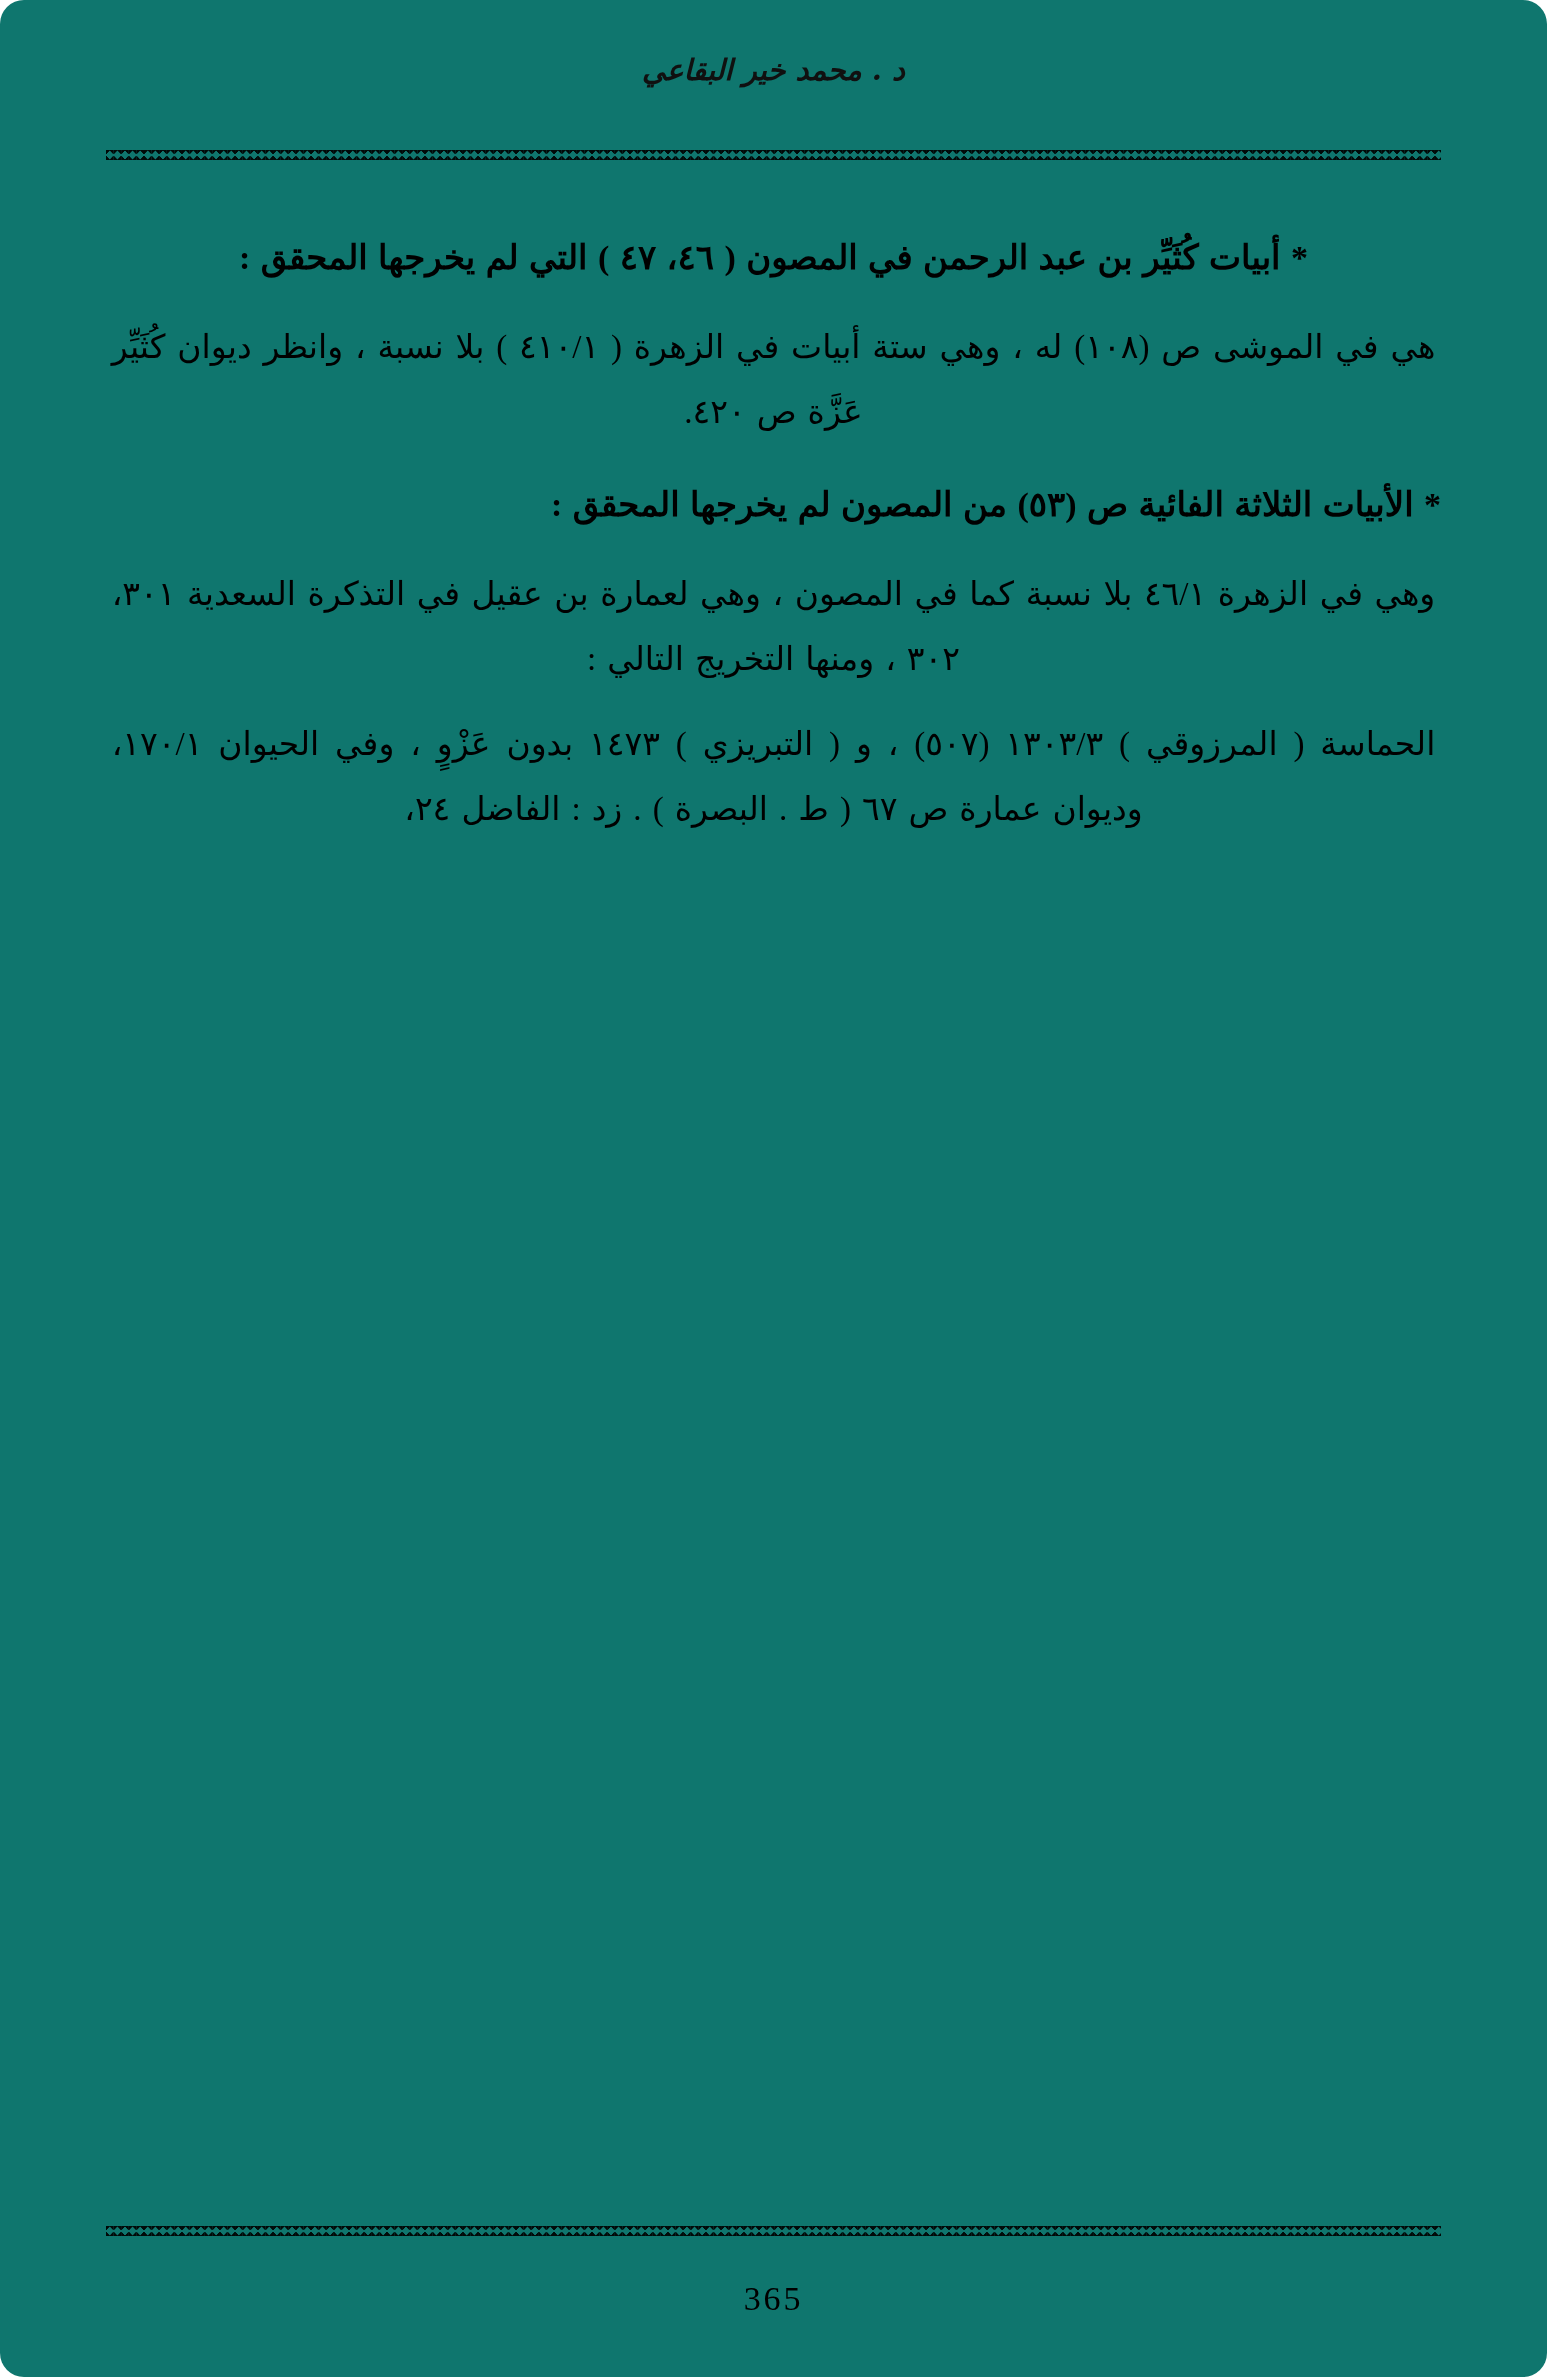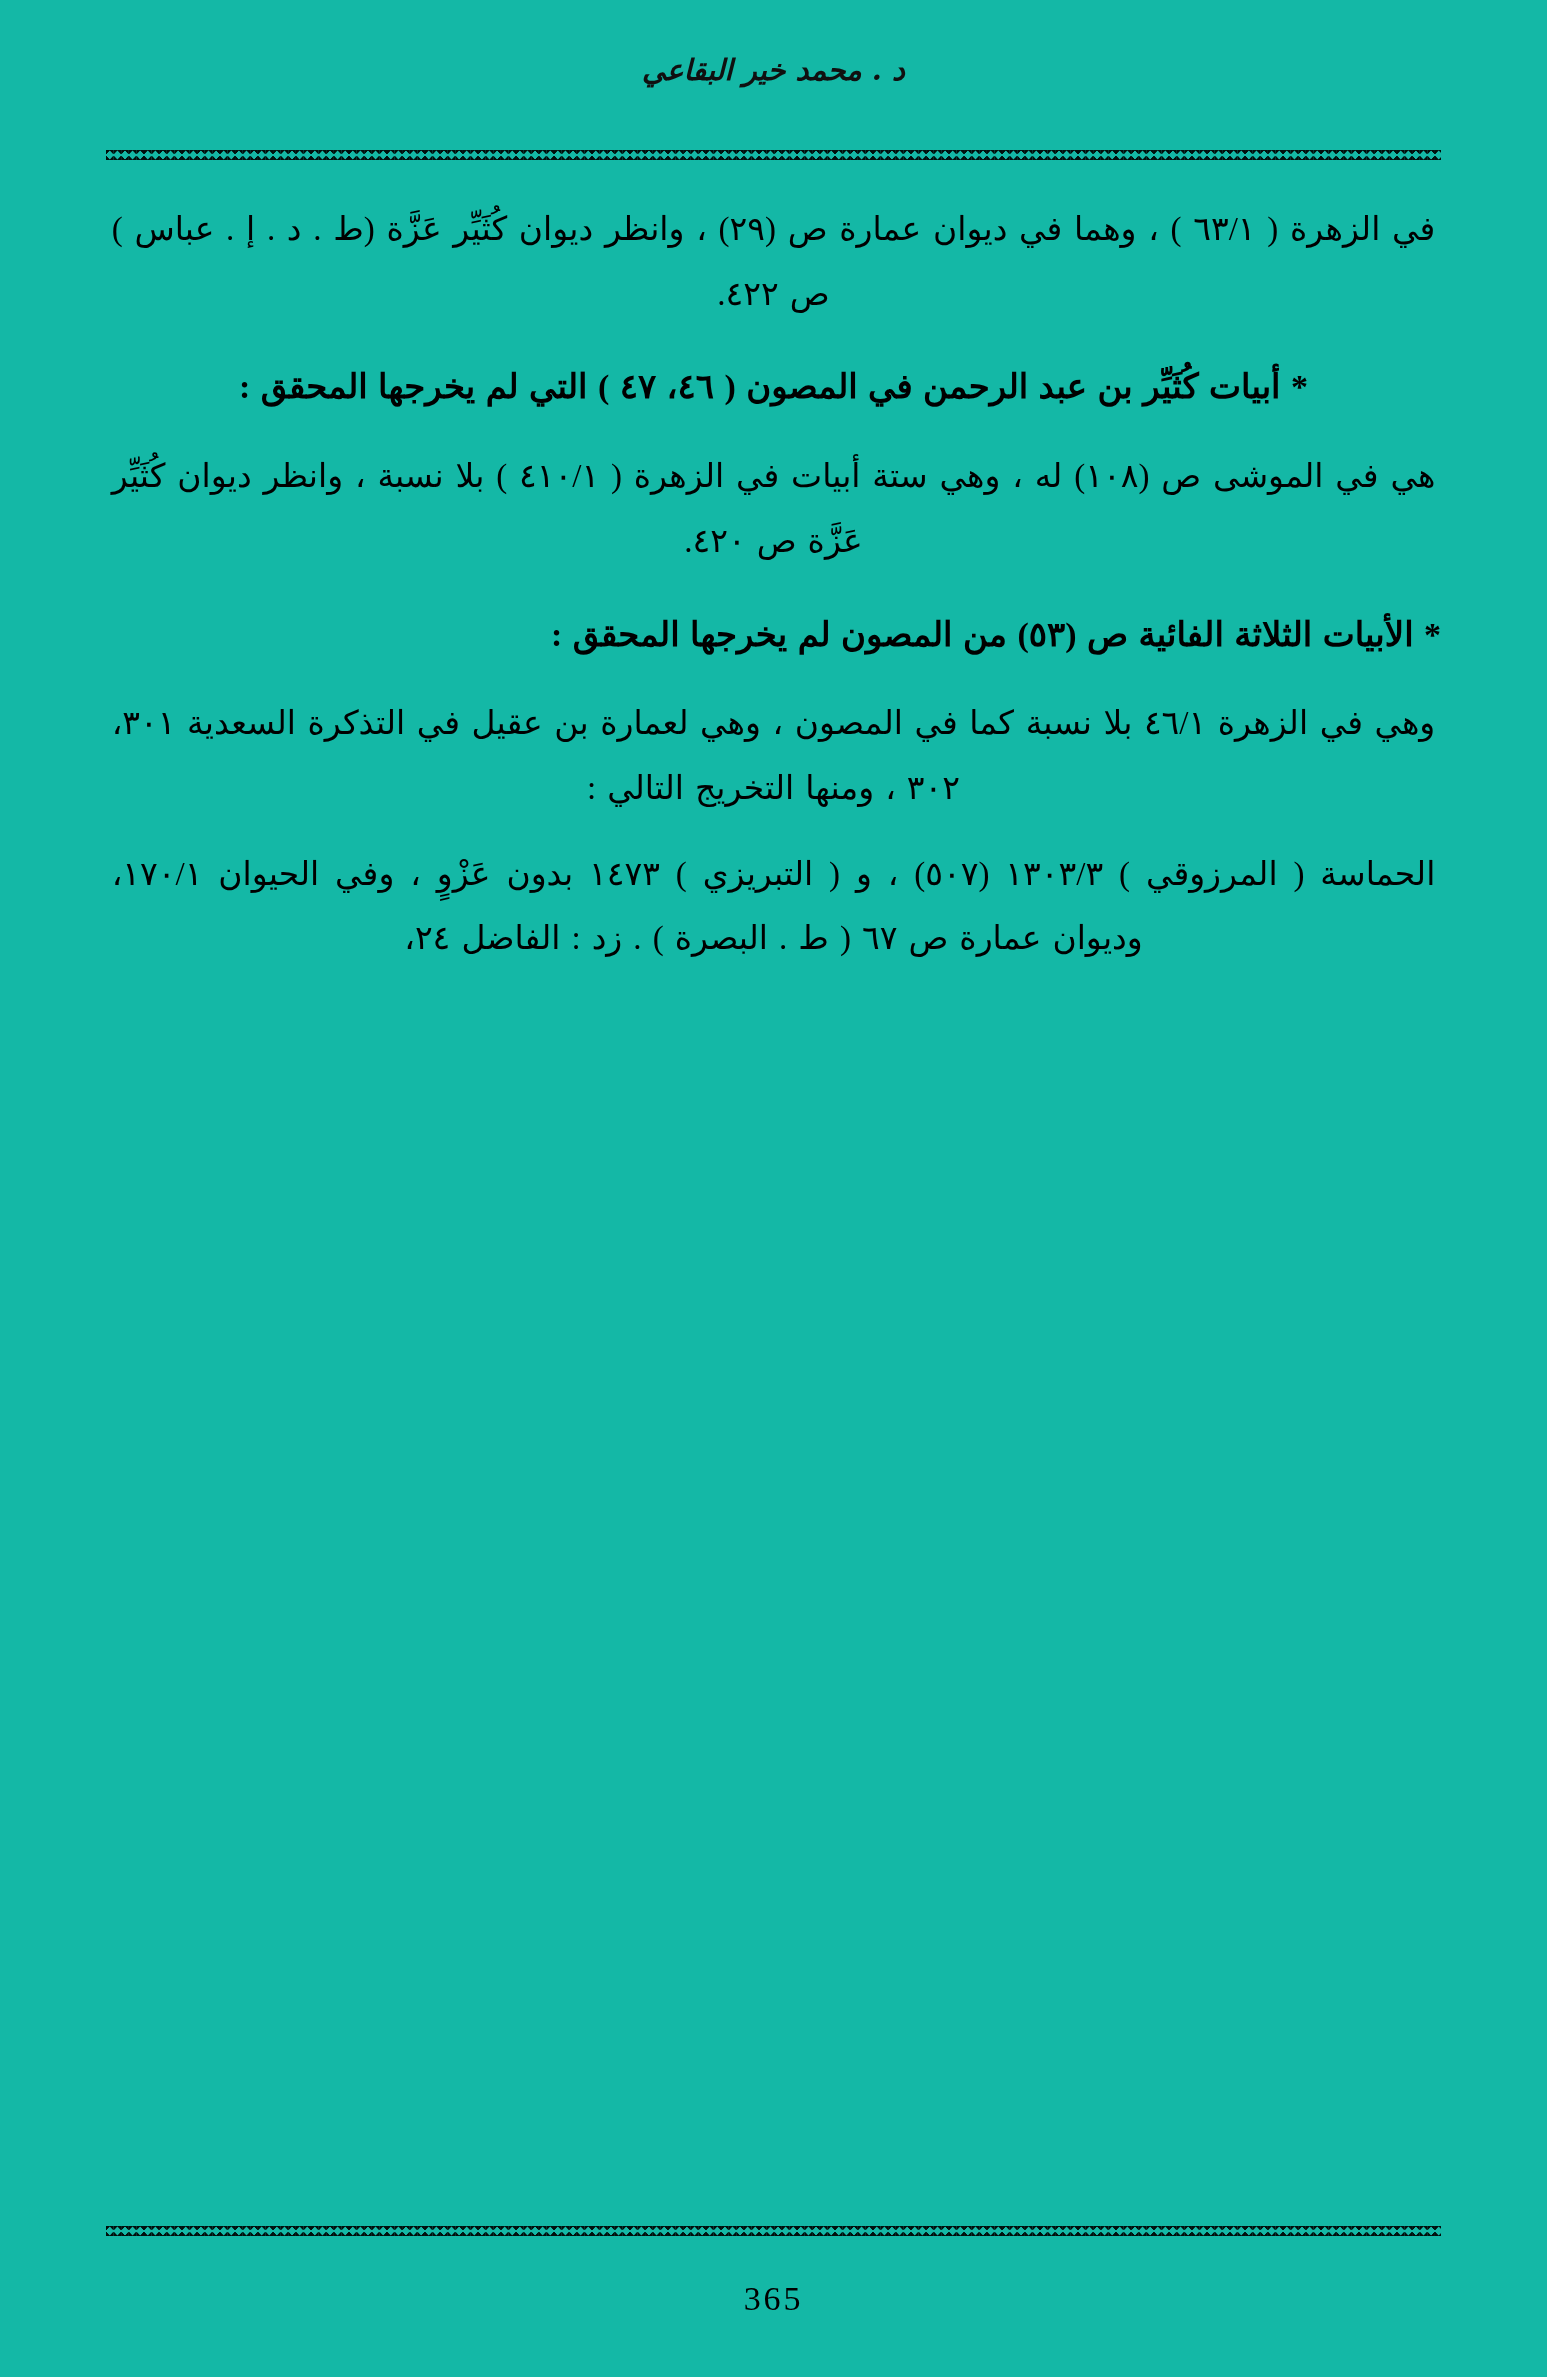--- a/index.html
+++ b/index.html
@@ -10,23 +10,24 @@
   }
   body {
     font-family: "Liberation Serif", "DejaVu Serif", serif;
     color: #000000;
   }
   .page {
     position: relative;
     width: 1547px;
     height: 2377px;
     margin: 0 auto;
-    background: #14b8a6;
+    background: #0f766e;
     box-sizing: border-box;
     overflow: hidden;
+    border-radius: 24px;
   }
 
   
   .running-head {
     position: absolute;
     top: 53px;
     left: 0;
     right: 0;
     text-align: center;
     font-family: "DejaVu Serif", "Liberation Serif", serif;
@@ -111,21 +112,20 @@
 <body>
 
 <div class="page">
 
   <div class="running-head">د . محمد خير البقاعي</div>
 
   <div class="rule rule-top"></div>
 
   <div class="column">
 
-    <p class="para body first">في الزهرة ( ٦٣/١ ) ، وهما في ديوان عمارة ص (٢٩) ، وانظر ديوان كُثَيِّر عَزَّة (ط . د . إ . عباس ) ص ٤٢٢.</p>
 
     <p class="heading center-last">* أبيات كُثَيِّر بن عبد الرحمن في المصون ( ٤٦، ٤٧ ) التي لم يخرجها المحقق :</p>
 
     <p class="para body">هي في الموشى ص (١٠٨) له ، وهي ستة أبيات في الزهرة ( ٤١٠/١ ) بلا نسبة ، وانظر ديوان كُثَيِّر عَزَّة ص ٤٢٠.</p>
 
 
 
 
 
     <p class="heading right-last">* الأبيات الثلاثة الفائية ص (٥٣) من المصون لم يخرجها المحقق :</p>

